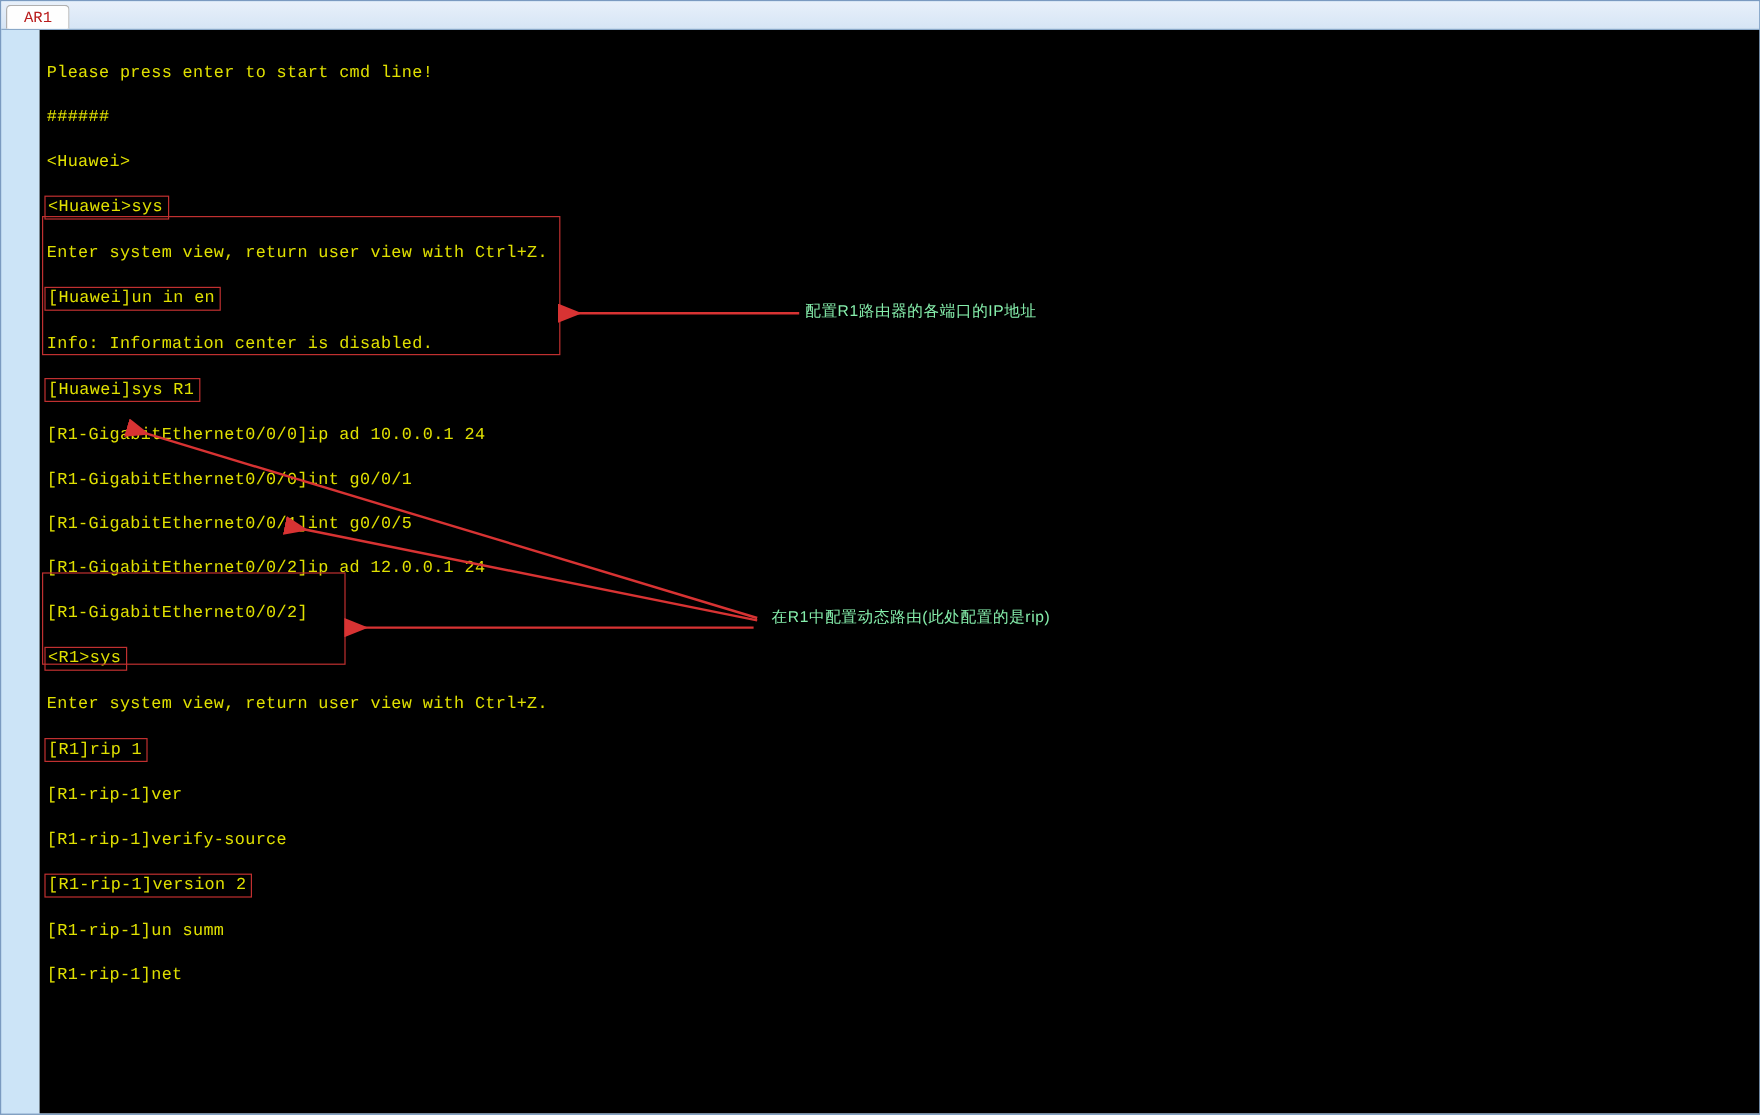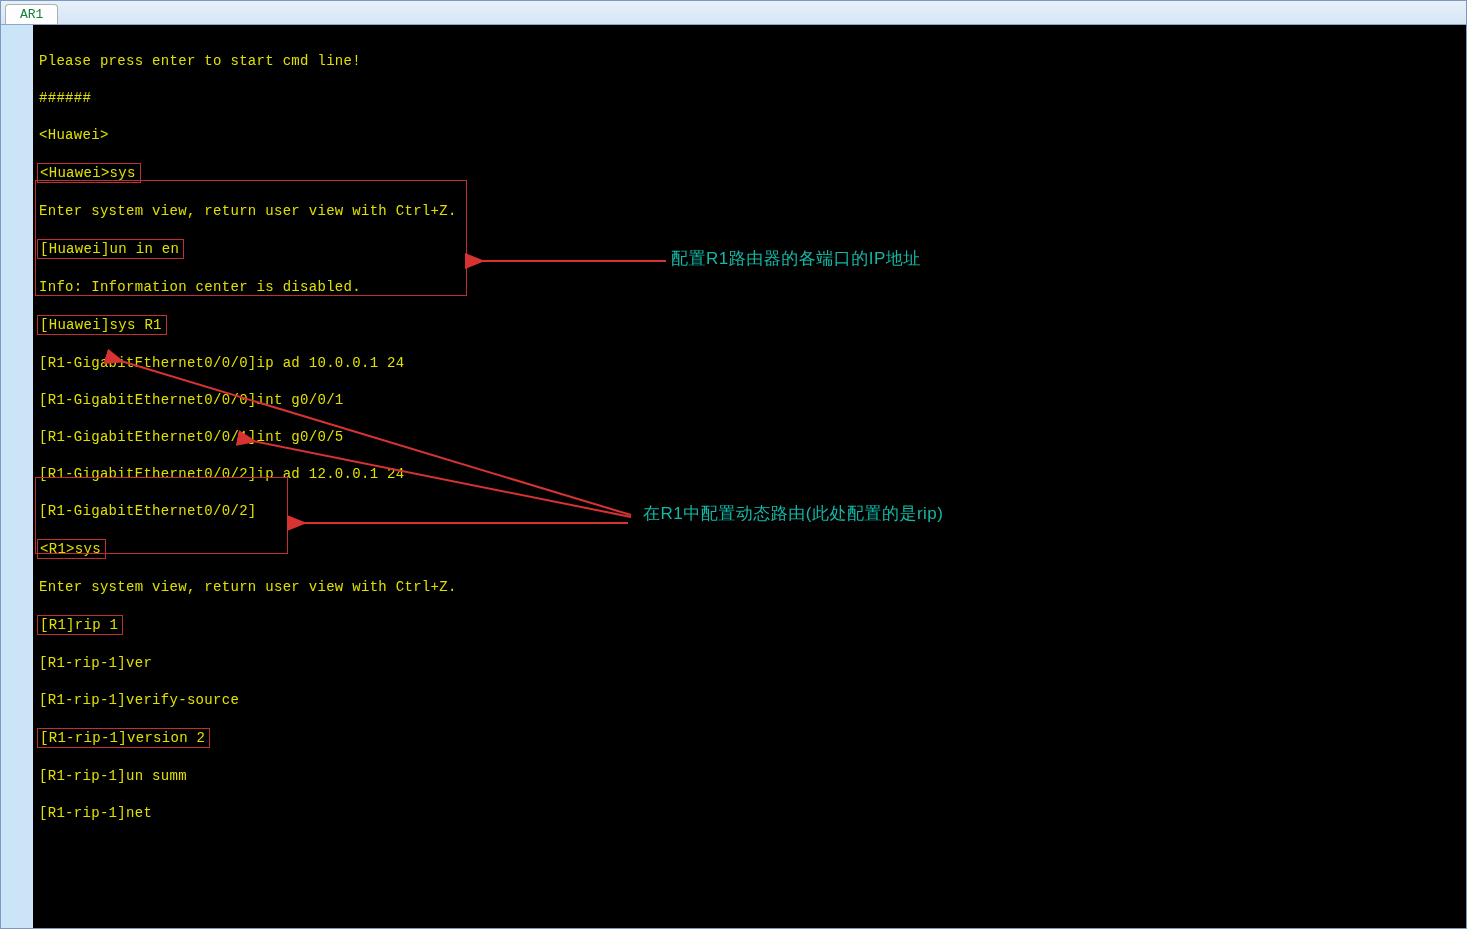--- a/index.html
+++ b/index.html
@@ -19,21 +19,21 @@
     display: flex;
     align-items: flex-end;
     padding-left: 4px;
   }
   .tab {
     background: #fefefe;
     border: 1px solid #b0b0b0;
     border-bottom: none;
     padding: 2px 14px;
     font-size: 13px;
-    color: #15803d;
+    color: #b91c1c;
     border-radius: 4px 4px 0 0;
     margin-top: 2px;
   }
   .terminal {
     background: #000;
     color: #e0e000;
     width: 100%;
     height: calc(100% - 24px);
     padding: 8px 6px;
     line-height: 18.5px;
@@ -50,23 +50,23 @@
     margin-left: -2px;
     padding-left: 2px;
     padding-right: 4px;
   }
   .box-block {
     border: 1px solid #c03030;
     position: absolute;
   }
   .annotation {
     position: absolute;
-    color: #14b8a6;
+    color: #86efac;
     font-family: "Microsoft YaHei", sans-serif;
-    font-size: 17px;
+    font-size: 13px;
     font-weight: 400;
     letter-spacing: 0.5px;
   }
   svg.arrow {
     position: absolute;
     overflow: visible;
   }
 </style>
 </head>
 <body>

